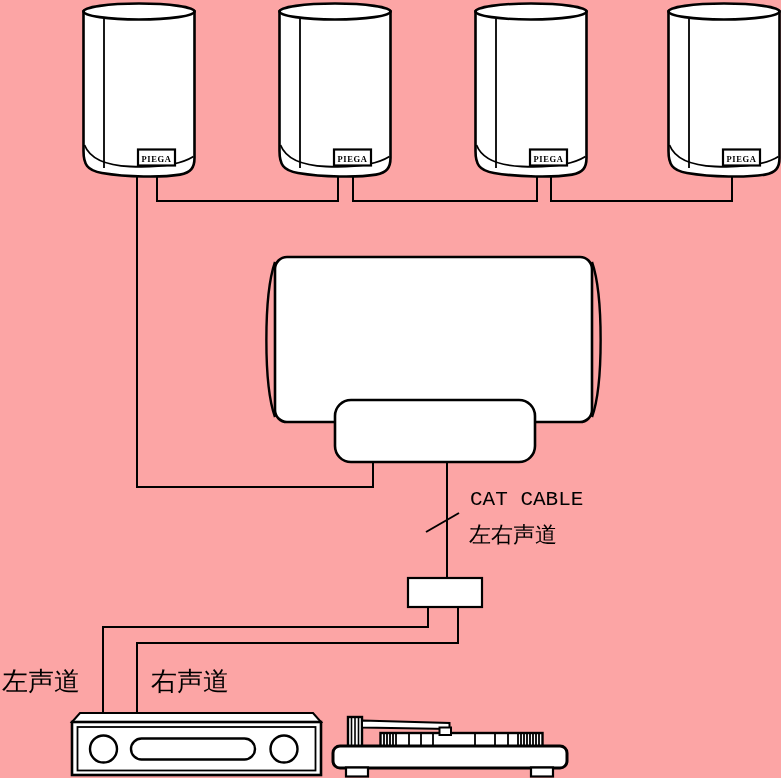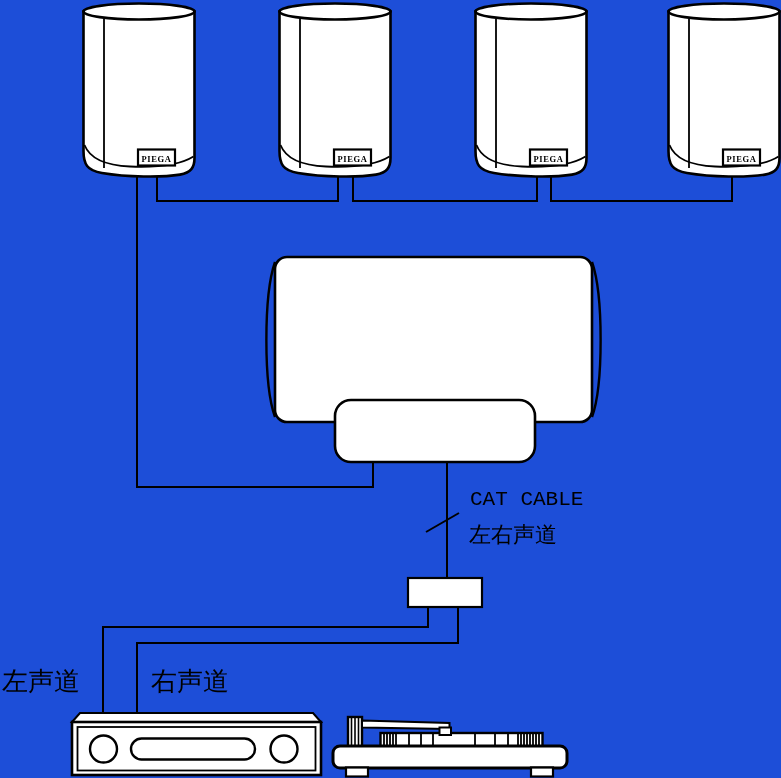--- a/index.html
+++ b/index.html
@@ -1,16 +1,16 @@
 <!DOCTYPE html>
 <html><head>
 <meta charset="utf-8">
 <style>
   html,body{margin:0;padding:0;background:#ffffff;}
-  .stage{width:781px;height:778px;position:relative;background:#1d4ed8;}
+  .stage{width:781px;height:778px;position:relative;background:#fca5a5;}
   svg{display:block;}
   .ln{stroke:#000;fill:none;}
   .shape{stroke:#000;fill:#fff;}
   .cjk{font-family:"DejaVu Sans",sans-serif;fill:#000;}
   .mono{font-family:"Liberation Mono","DejaVu Sans Mono",monospace;fill:#000;}
   .brand{font-family:"Liberation Serif","DejaVu Serif",serif;font-weight:bold;fill:#000;
          letter-spacing:0.6px;text-anchor:middle;}
 </style>
 </head>
 <body>

